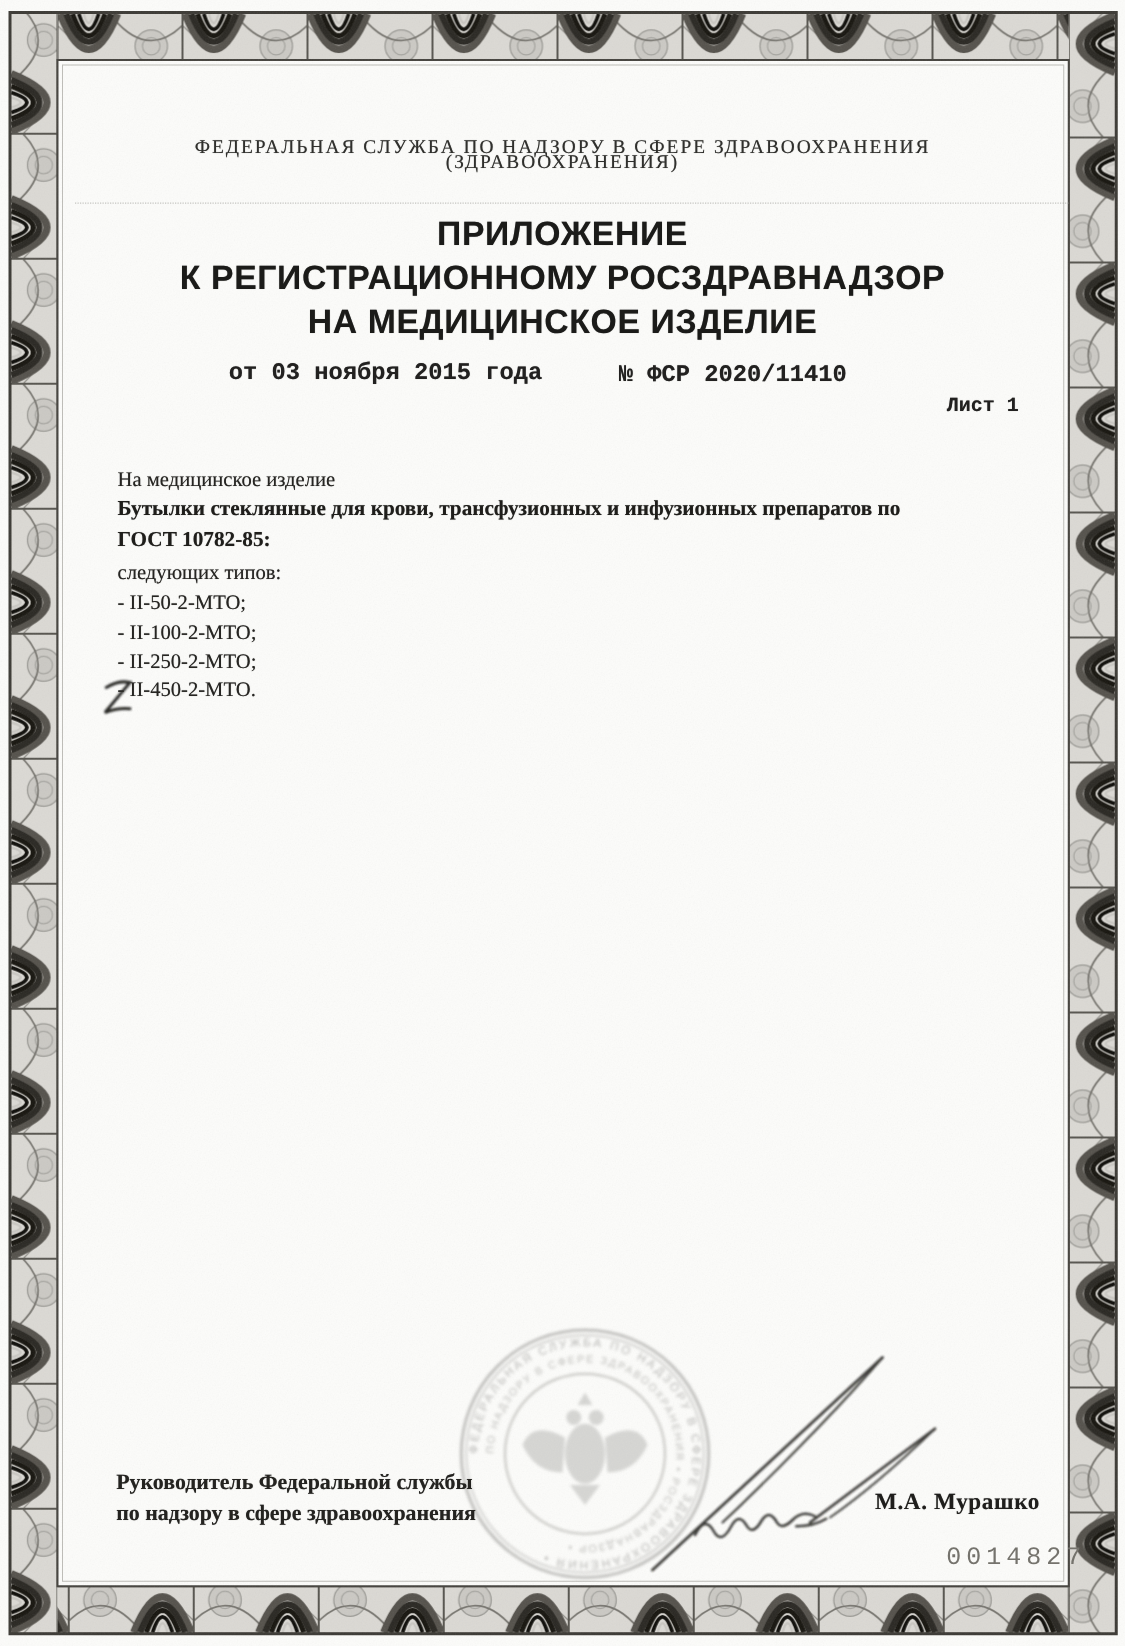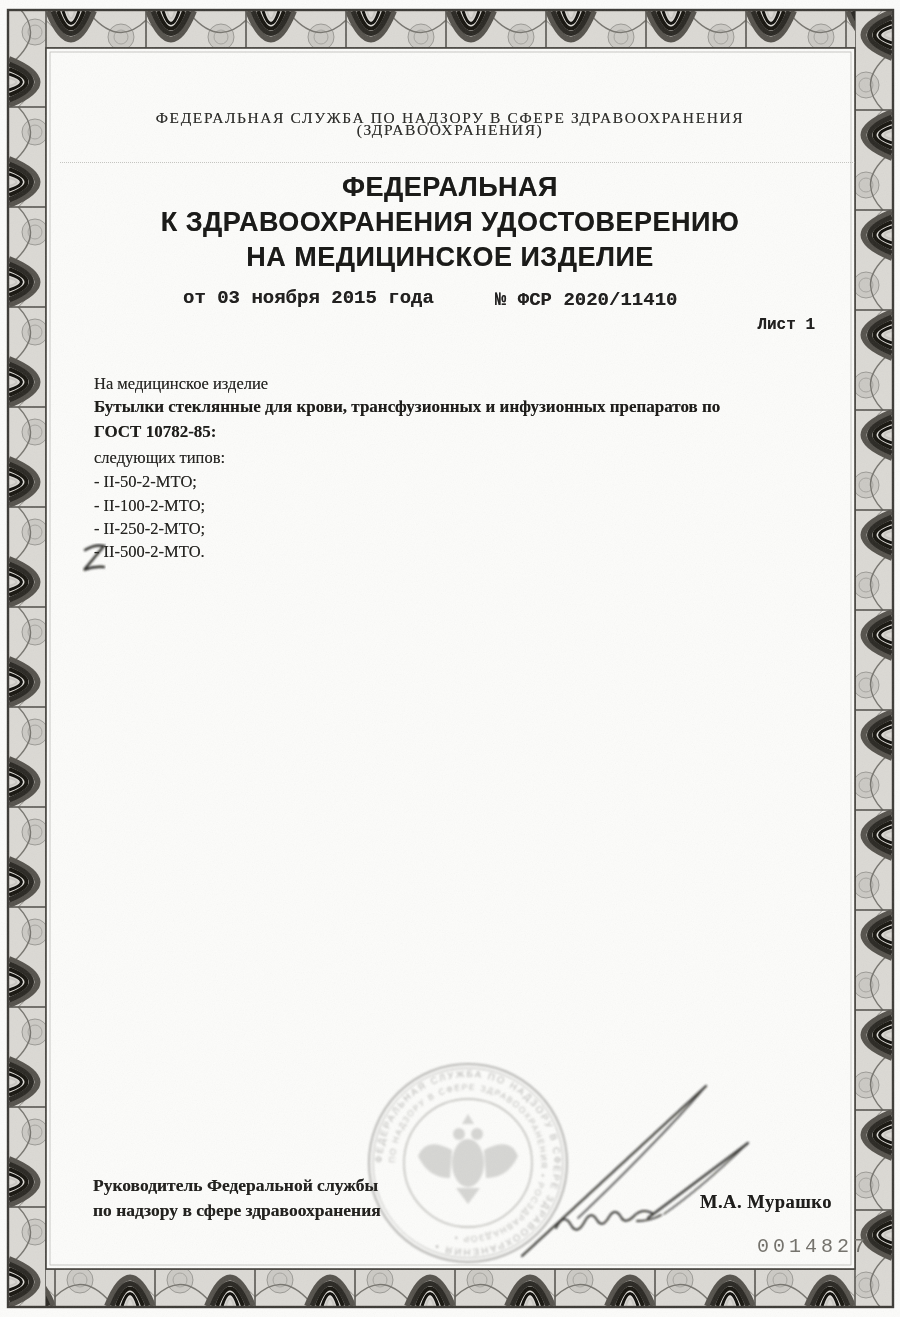--- a/index.html
+++ b/index.html
@@ -93,36 +93,36 @@
     <rect x="50" y="52" width="801" height="1213" fill="none" stroke="#94928c" stroke-width="0.8" opacity="0.6"></rect>
 
     <rect x="0" y="0" width="900" height="1317" filter="url(#paperNoise)" opacity="0.07"></rect>
   </svg>
 
   <div class="txt agency" style="top:109px;">ФЕДЕРАЛЬНАЯ СЛУЖБА ПО НАДЗОРУ В СФЕРЕ ЗДРАВООХРАНЕНИЯ</div>
   <div class="txt agency" style="top:121px;">(ЗДРАВООХРАНЕНИЯ)</div>
 
   <div class="rule-dotted"></div>
 
-  <div class="txt doc-title" style="top:172px;">ФЕДЕРАЛЬНАЯ</div>
-  <div class="txt doc-title" style="top:207px;">К ЗДРАВООХРАНЕНИЯ УДОСТОВЕРЕНИЮ</div>
+  <div class="txt doc-title" style="top:172px;">ПРИЛОЖЕНИЕ</div>
+  <div class="txt doc-title" style="top:207px;">К РЕГИСТРАЦИОННОМУ РОСЗДРАВНАДЗОР</div>
   <div class="txt doc-title" style="top:242px;">НА МЕДИЦИНСКОЕ ИЗДЕЛИЕ</div>
 
   <div class="txt bold-serif" style="left:183px;top:287px;font-size:19px;">от  03 ноября 2015 года</div>
   <div class="txt bold-serif" style="left:495px;top:289px;font-size:19px;">№  ФСР 2020/11410</div>
   <div class="txt bold-serif" style="left:655px;top:316px;width:160px;text-align:right;font-size:16px;">Лист 1</div>
 
   <div class="txt body-line" style="left:94px;top:374px;">На медицинское изделие</div>
   <div class="txt body-bold" style="left:94px;top:397px;">Бутылки стеклянные для крови, трансфузионных и инфузионных препаратов по</div>
   <div class="txt body-bold" style="left:94px;top:422px;">ГОСТ 10782-85:</div>
   <div class="txt body-line" style="left:94px;top:448px;">следующих типов:</div>
   <div class="txt body-line" style="left:94px;top:472px;">- II-50-2-МТО;</div>
   <div class="txt body-line" style="left:94px;top:496px;">- II-100-2-МТО;</div>
   <div class="txt body-line" style="left:94px;top:519px;">- II-250-2-МТО;</div>
-  <div class="txt body-line" style="left:94px;top:542px;">- II-500-2-МТО.</div>
+  <div class="txt body-line" style="left:94px;top:542px;">- II-450-2-МТО.</div>
 
   <svg class="layer" width="900" height="1317" viewBox="0 0 900 1317">
     <path d="M85,550 q10,-6 19,-4 l-20,24 q10,-4 20,-3" fill="none" stroke="#2a2a28" stroke-width="2.4" stroke-linecap="round" filter="url(#softBlur)"></path>
   </svg>
 
   <svg class="layer" width="900" height="1317" viewBox="0 0 900 1317">
     <g opacity="0.62" filter="url(#stampBlur)">
       <circle cx="468" cy="1163" r="99" fill="none" stroke="#8d8c89" stroke-width="2"></circle>
       <circle cx="468" cy="1163" r="95" fill="none" stroke="#9b9a97" stroke-width="1"></circle>
       <circle cx="468" cy="1163" r="64" fill="none" stroke="#95948f" stroke-width="1.4"></circle>

